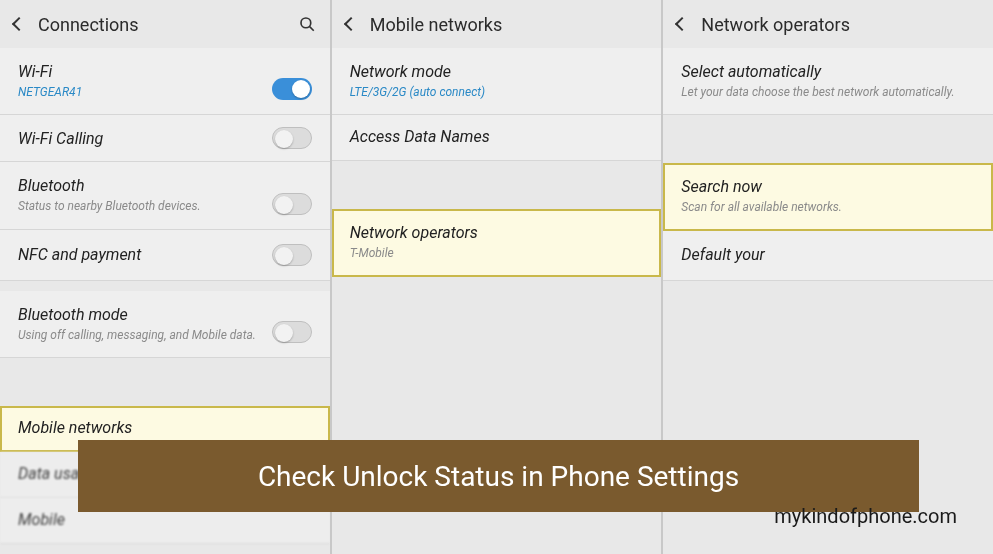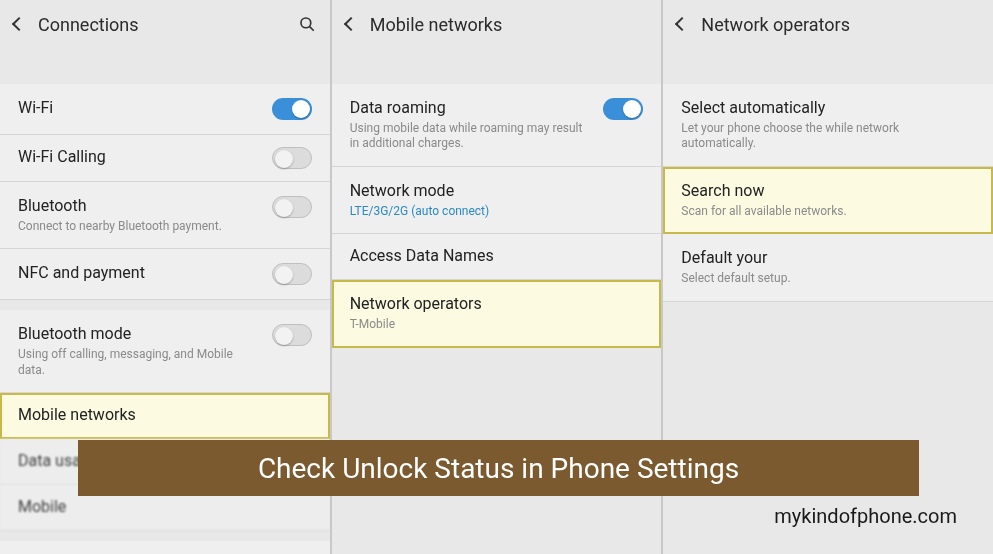--- a/index.html
+++ b/index.html
@@ -16,21 +16,20 @@
   width: 100%;
   height: 100%;
 }
 .panel {
   flex: 1;
   background: #e8e8e8;
   border-right: 2px solid #c8c8c8;
   display: flex;
   flex-direction: column;
   overflow: hidden;
-  gap: 36px;
 }
 .panel:last-child { border-right: none; }
 
 .header {
   display: flex;
   align-items: center;
   padding: 10px 14px;
   height: 48px;
   background: #e8e8e8;
 }
@@ -58,24 +57,25 @@
 
 .items {
   flex: 1;
   display: flex;
   flex-direction: column;
   overflow: hidden;
 }
 .item {
   padding: 12px 18px;
   display: flex;
-  align-items: flex-start;
+  align-items: flex-end;
   justify-content: space-between;
   border-bottom: 1px solid #d6d6d6;
   background: #efefef;
+  font-style: italic;
 }
 .item.tall { padding: 14px 18px; }
 .item.section-gap { margin-top: 10px; background: #efefef; }
 .item-text { flex: 1; min-width: 0; }
 .item-title {
   font-size: 16px;
   color: #222;
   line-height: 1.3;
 }
 .item-sub {
@@ -84,20 +84,21 @@
   margin-top: 2px;
   line-height: 1.3;
 }
 .item-sub.accent {
   color: #2a89c6;
 }
 .item.highlighted {
   background: #fdfae2;
   outline: 2px solid #c9b84a;
   outline-offset: -2px;
+  margin-top: 48px;
 }
 
 .toggle {
   width: 40px;
   height: 22px;
   border-radius: 11px;
   position: relative;
   flex-shrink: 0;
   margin-left: 12px;
 }
@@ -113,21 +114,21 @@
   box-shadow: 0 1px 2px rgba(0,0,0,0.25);
 }
 .toggle.on .knob { right: 2px; }
 .toggle.off .knob { left: 2px; background: #f2f2f2; }
 
 .overlay-banner {
   position: absolute;
   left: 78px;
   right: 74px;
   top: 440px;
-  height: 56px;
+  height: 72px;
   background: #7a5a2e;
   color: #fff;
   font-size: 28px;
   display: flex;
   align-items: center;
   justify-content: center;
   font-weight: 400;
 }
 .watermark {
   position: absolute;
@@ -155,39 +156,40 @@
             <circle cx="10.5" cy="10.5" r="6.5"></circle>
             <line x1="15.5" y1="15.5" x2="21" y2="21"></line>
           </svg>
       </div>
     </div>
     <div class="items">
 
       <div class="item tall">
         <div class="item-text">
           <div class="item-title">Wi-Fi</div>
+          <div class="item-sub accent">NETGEAR41</div>
         </div>
         <div class="toggle on">
             <div class="knob"></div>
           </div>
       </div>
 
       <div class="item">
         <div class="item-text">
           <div class="item-title">Wi-Fi Calling</div>
         </div>
         <div class="toggle off">
             <div class="knob"></div>
           </div>
       </div>
 
       <div class="item tall">
         <div class="item-text">
           <div class="item-title">Bluetooth</div>
-          <div class="item-sub">Connect to nearby Bluetooth payment.</div>
+          <div class="item-sub">Status to nearby Bluetooth devices.</div>
         </div>
         <div class="toggle off">
             <div class="knob"></div>
           </div>
       </div>
 
       <div class="item tall">
         <div class="item-text">
           <div class="item-title">NFC and payment</div>
         </div>
@@ -233,29 +235,20 @@
     </div>
   </div>
 
   <div class="panel">
     <div class="header">
       <div class="back-chevron"></div>
       <div class="header-title">Mobile networks</div>
     </div>
     <div class="items">
 
-      <div class="item tall">
-        <div class="item-text">
-          <div class="item-title">Data roaming</div>
-          <div class="item-sub">Using mobile data while roaming may result in additional charges.</div>
-        </div>
-        <div class="toggle on">
-            <div class="knob"></div>
-          </div>
-      </div>
 
       <div class="item tall">
         <div class="item-text">
           <div class="item-title">Network mode</div>
           <div class="item-sub accent">LTE/3G/2G (auto connect)</div>
         </div>
       </div>
 
       <div class="item">
         <div class="item-text">
@@ -276,35 +269,34 @@
   <div class="panel">
     <div class="header">
       <div class="back-chevron"></div>
       <div class="header-title">Network operators</div>
     </div>
     <div class="items">
 
       <div class="item tall">
         <div class="item-text">
           <div class="item-title">Select automatically</div>
-          <div class="item-sub">Let your phone choose the while network automatically.</div>
+          <div class="item-sub">Let your data choose the best network automatically.</div>
         </div>
       </div>
 
       <div class="item tall highlighted">
         <div class="item-text">
           <div class="item-title">Search now</div>
           <div class="item-sub">Scan for all available networks.</div>
         </div>
       </div>
 
       <div class="item tall">
         <div class="item-text">
           <div class="item-title">Default your</div>
-          <div class="item-sub">Select default setup.</div>
         </div>
       </div>
 
     </div>
   </div>
 
 </div>
 
 <div class="overlay-banner">Check Unlock Status in Phone Settings</div>
 <div class="watermark">mykindofphone.com</div>

